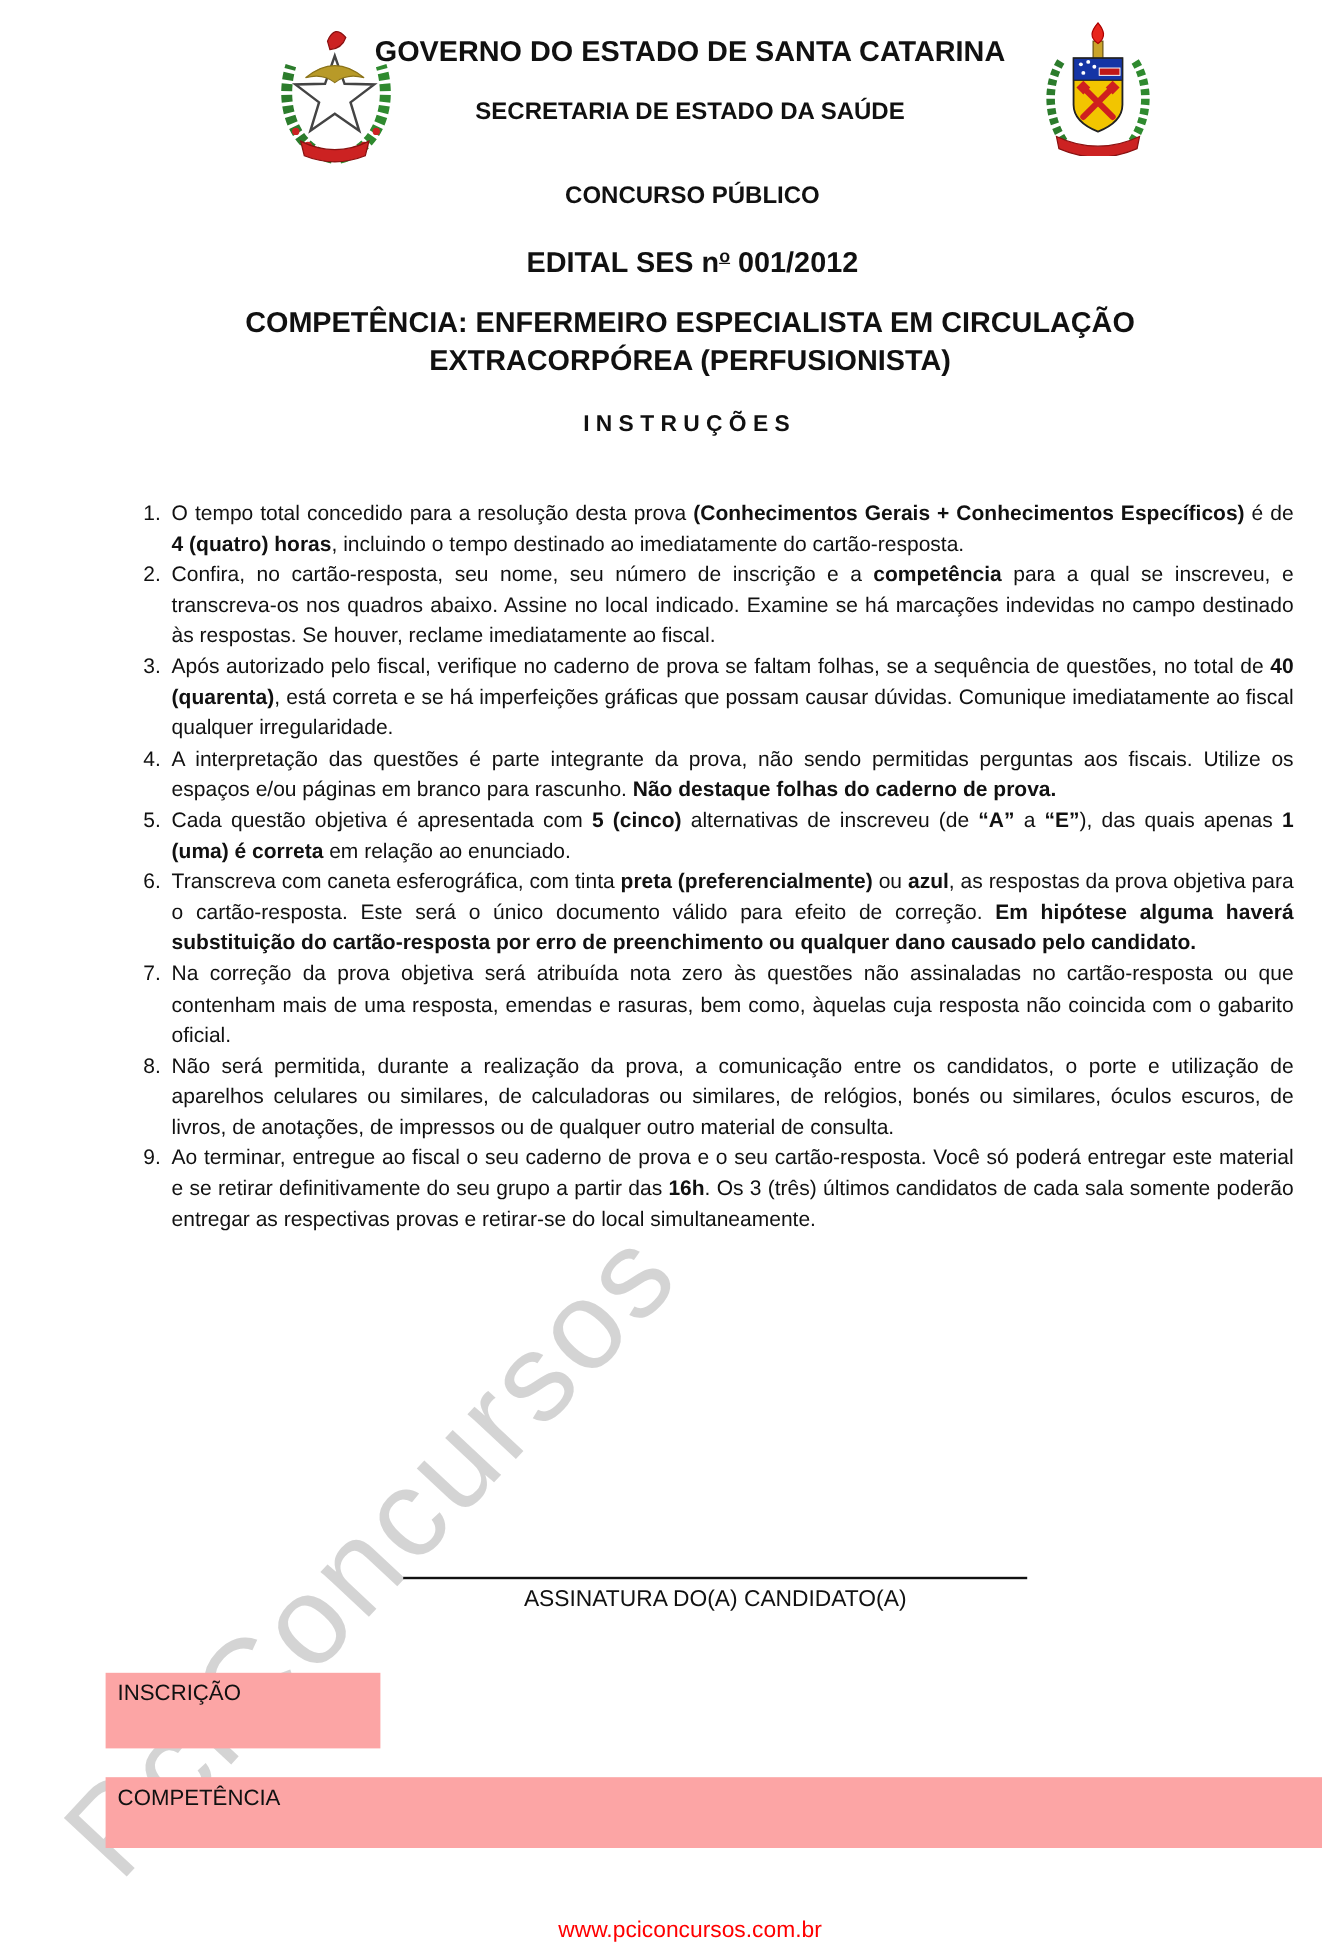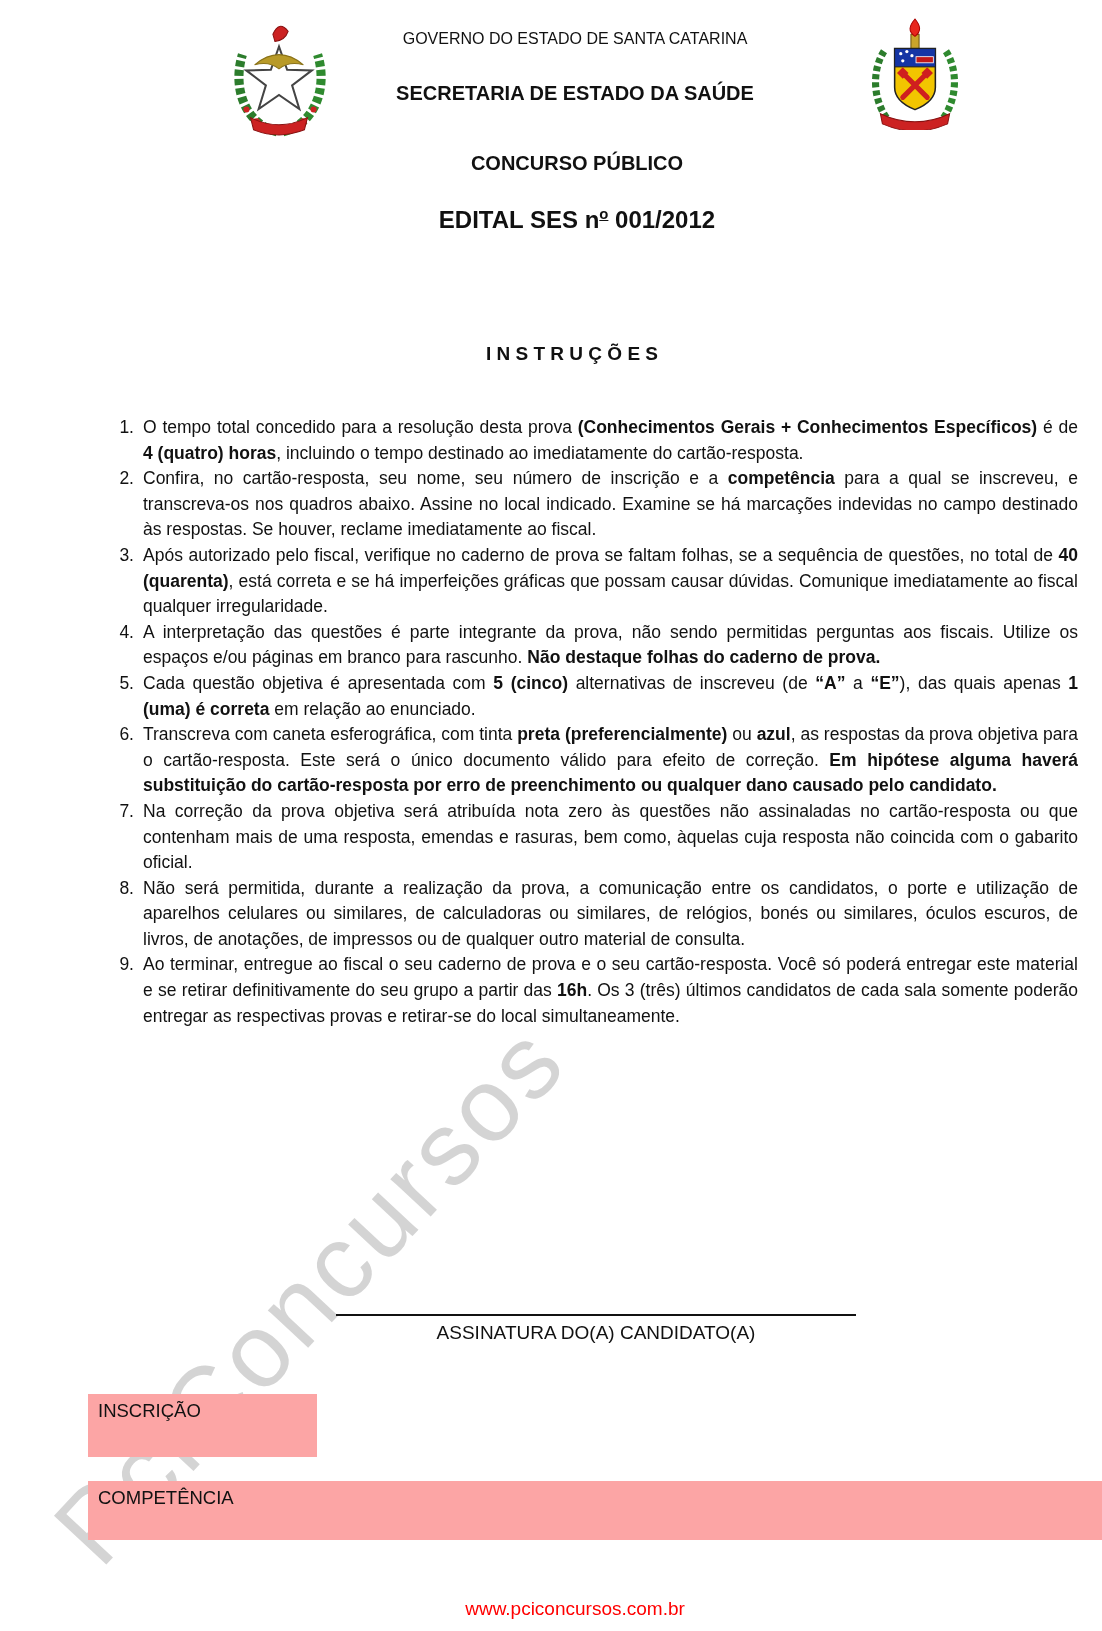--- a/index.html
+++ b/index.html
@@ -18,21 +18,21 @@
     left:118px;top:1468px;
     transform:rotate(-47deg);
     transform-origin:0 100%;
     font-size:104px;
     letter-spacing:4px;
     color:rgba(176,176,176,0.55);
     z-index:0;
     white-space:nowrap;
   }
   .content{position:absolute;inset:0;z-index:1;}
-  .hdr-line1{left:575px;top:30px;font-size:16px;font-weight:normal;}
+  .hdr-line1{left:575px;top:30px;font-size:24px;font-weight:bold;}
   .hdr-line2{left:575px;top:82px;font-size:20px;font-weight:bold;}
   .t-concurso{left:577px;top:152px;font-size:20px;font-weight:bold;}
   .t-edital{left:577px;top:206px;font-size:24px;font-weight:bold;}
   .t-edital sup.ord{font-size:0.62em;text-decoration:underline;vertical-align:super;line-height:0;}
   .t-comp{
     left:135px;top:254px;width:880px;
     font-size:24px;font-weight:bold;
     text-align:center;line-height:31px;
   }
   .t-instr{left:572px;top:343px;font-size:19px;font-weight:bold;}
@@ -108,20 +108,21 @@
     </svg>
   </div>
 
   <div class="abs centerx hdr-line1">GOVERNO DO ESTADO DE SANTA CATARINA</div>
   <div class="abs centerx hdr-line2">SECRETARIA DE ESTADO DA SAÚDE</div>
 
   <div class="abs centerx t-concurso">CONCURSO PÚBLICO</div>
 
   <div class="abs centerx t-edital"><span>EDITAL SES n</span><sup class="ord">o</sup><span> 001/2012</span></div>
 
+  <div class="abs t-comp">COMPETÊNCIA: ENFERMEIRO ESPECIALISTA EM CIRCULAÇÃO EXTRACORPÓREA (PERFUSIONISTA)</div>
 
   <div class="abs centerx t-instr">I N S T R U Ç Õ E S</div>
 
   <div class="abs instructions" id="instructions-list">
       <div class="inst-row">
         <span class="inst-num">1.</span>
         <div class="inst-text"><span>O tempo total concedido para a resolução desta prova </span><b>(Conhecimentos Gerais + Conhecimentos Específicos)</b><span> é de </span><b>4 (quatro) horas</b><span>, incluindo o tempo destinado ao imediatamente do cartão-resposta.</span></div>
       </div>
       <div class="inst-row">
         <span class="inst-num">2.</span>

